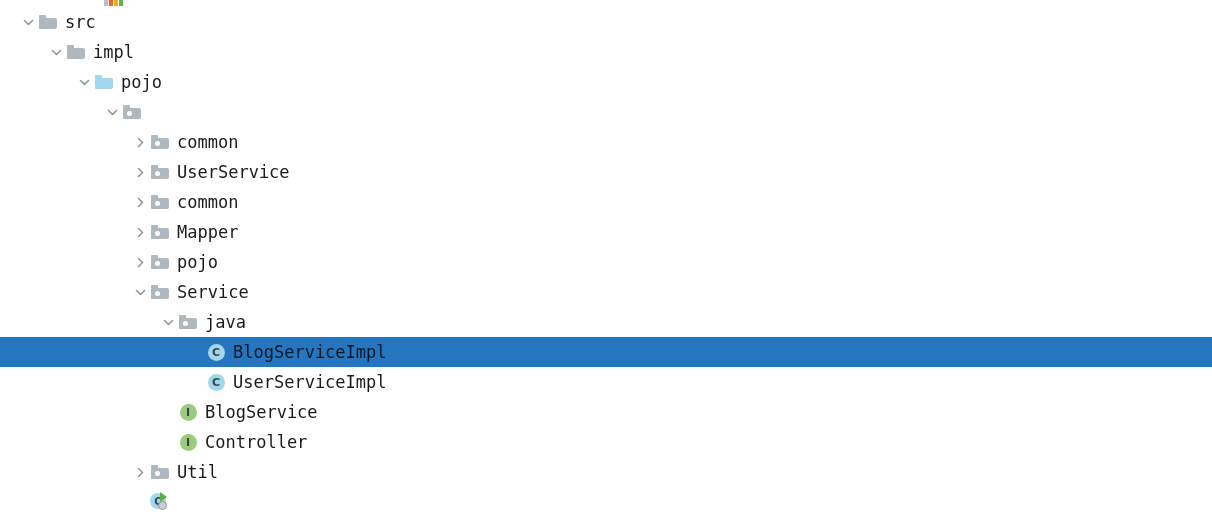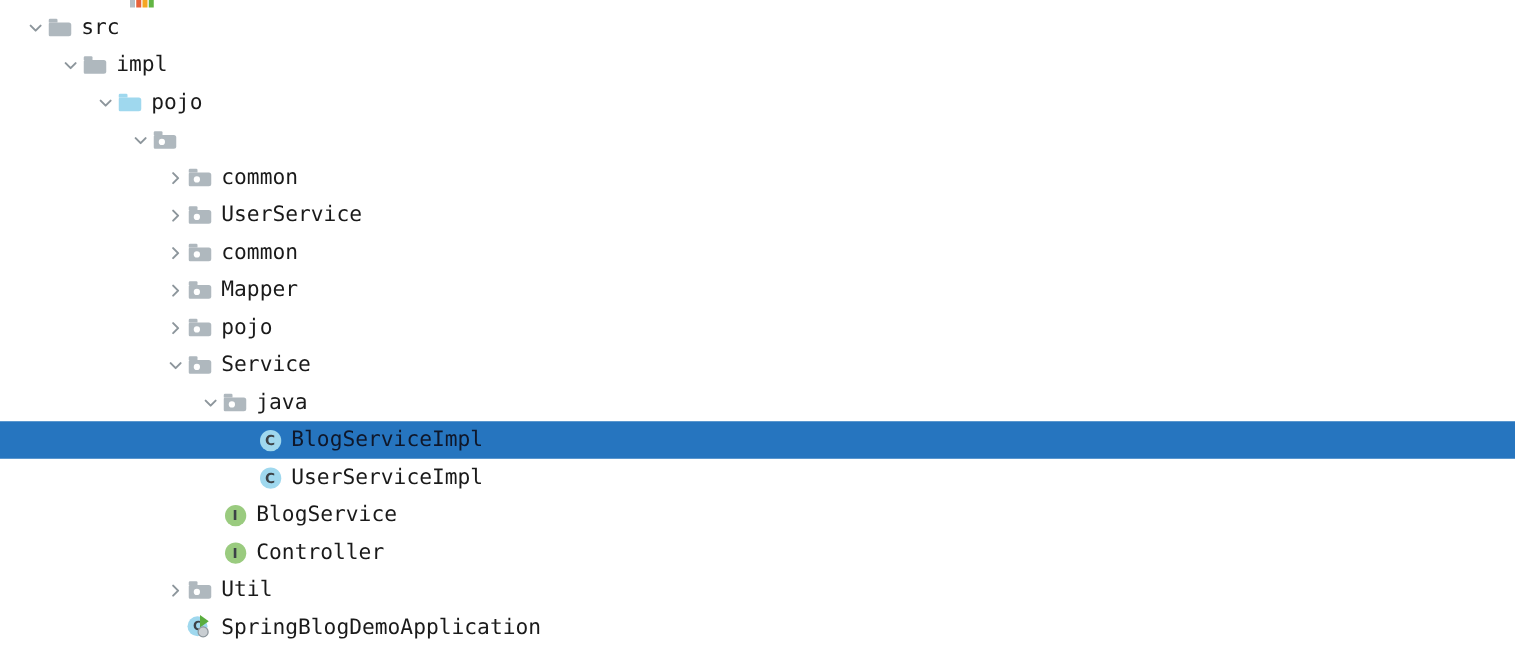--- a/index.html
+++ b/index.html
@@ -370,15 +370,14 @@
     </div>
     <div class="row" style="top: 487px; padding-left: 132px;">
       <span class="twisty"></span>
       <span class="icon">
         <span class="runicon">
           <span class="circ">C</span>
           <span class="arrow"></span>
           <span class="clock"></span>
         </span>
       </span>
-      <span class="label">SpringBlogDemoApplication</span>
     </div>
   </div>
 
 </body></html>

